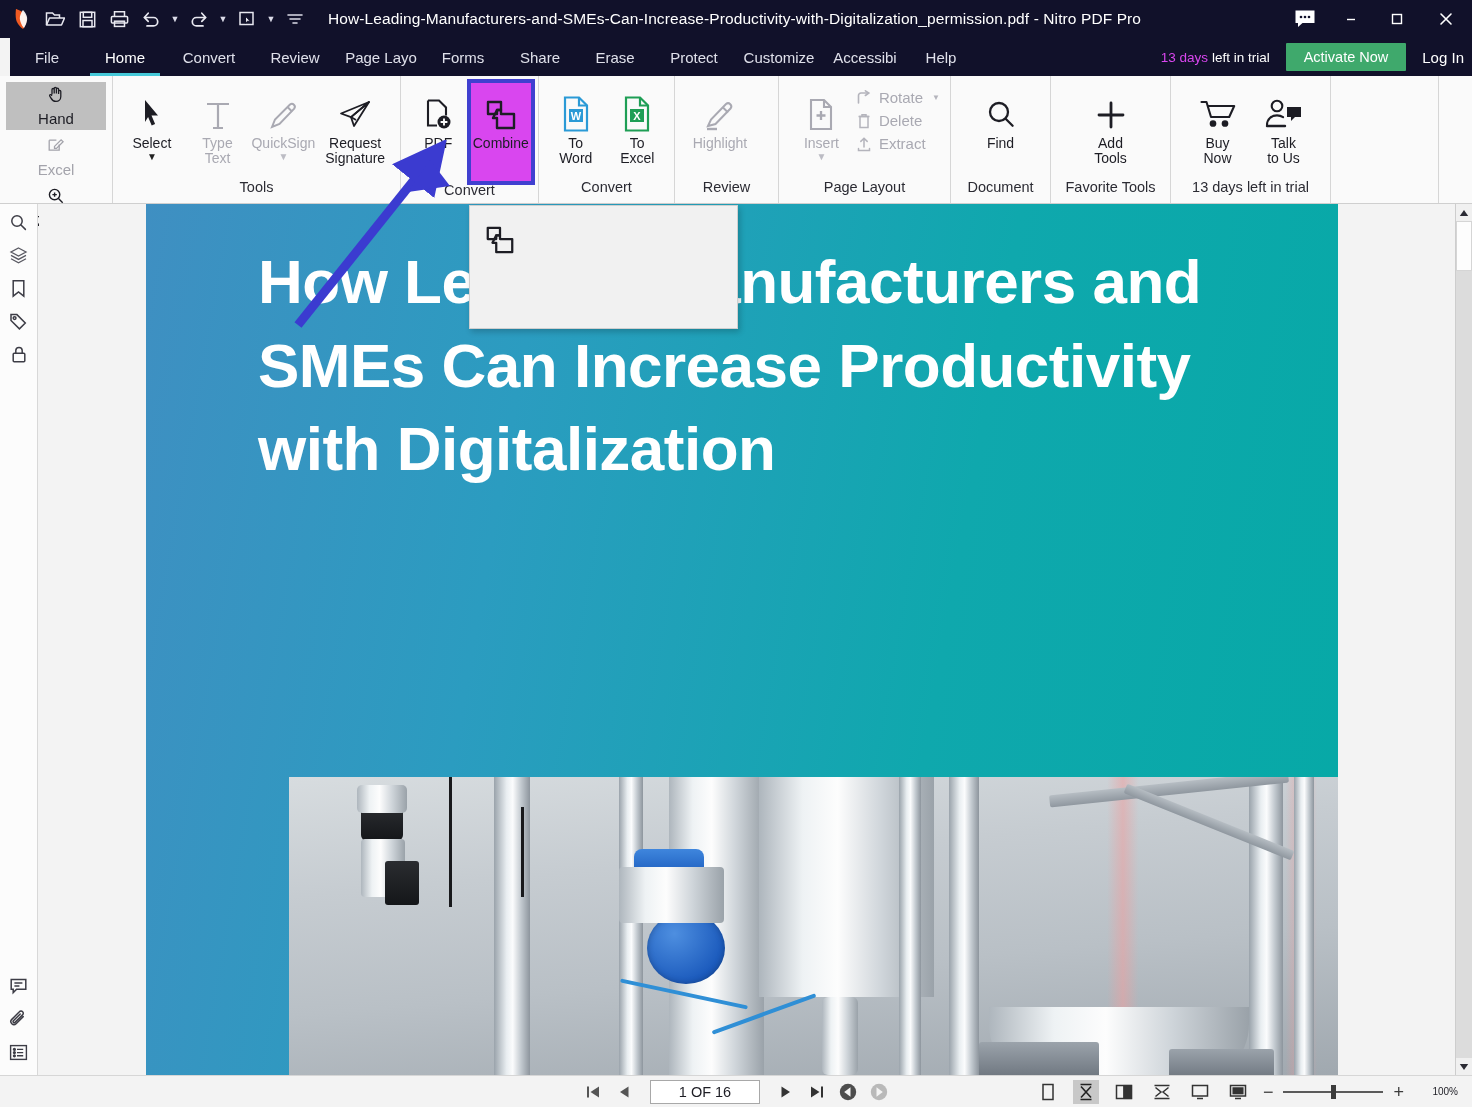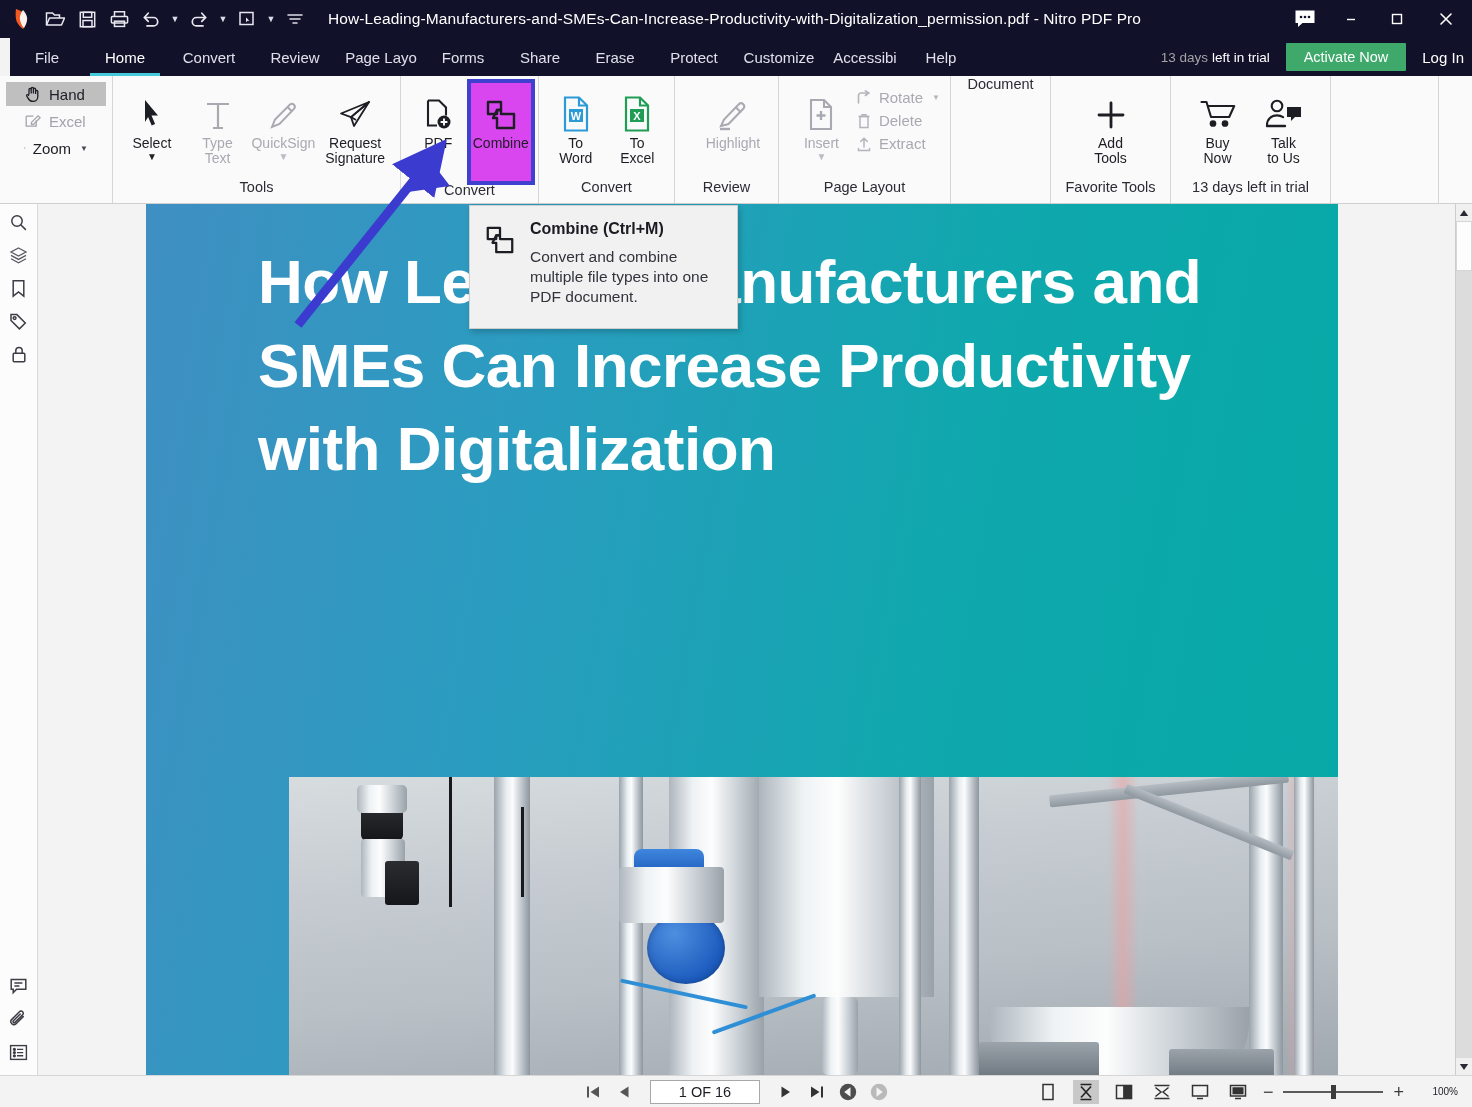--- a/index.html
+++ b/index.html
@@ -44,21 +44,21 @@
   .tab.active { color: #ffffff; }
   .tab.active::after {
     content: ""; position: absolute; left: 6px; right: 6px; bottom: 0; height: 3px;
     background: #45c8d8;
   }
   .trial-zone {
     position: absolute; right: 0; top: 0; height: 38px; display: flex; align-items: center;
     gap: 16px; padding-right: 18px;
   }
   .trial-text { font-size: 13.5px; color: #ffffff; white-space: nowrap; }
-  .trial-text .days { color: #a3a3a3; }
+  .trial-text .days { color: #d946ef; }
   .activate-btn {
     background: #3fa96c; color: #ffffff; font-size: 14.5px;
     padding: 6px 18px; border: none; border-radius: 1px; white-space: nowrap;
   }
   .login-link { color: #ffffff; font-size: 15px; white-space: nowrap; }
 
   
   .ribbon {
     position: absolute; top: 76px; left: 0; width: 1472px; height: 128px;
     background: #fafafa; display: flex; align-items: stretch;
@@ -67,22 +67,23 @@
   .rgroup { display: flex; flex-direction: column; position: relative; }
   .rgroup + .rgroup { border-left: 1px solid #d6d6d6; }
   .rgroup-body { flex: 1; display: flex; align-items: flex-start; padding: 6px 6px 0 6px; }
   .rgroup-label {
     text-align: center; font-size: 14.5px; color: #2b2b33; padding-bottom: 4px; height: 24px;
   }
 
   
   .modecol { width: 110px; padding: 6px 4px 0 6px; display: flex; flex-direction: column; gap: 3px; }
   .moderow {
-    display: flex; align-items: center; gap: 7px; padding: 3px 18px; font-size: 15px; color: #1d1d24;
+    display: flex; align-items: center; gap: 7px; padding: 3px 2px; font-size: 15px; color: #1d1d24;
     white-space: nowrap;
+    flex-direction: column;
   }
   .moderow.sel { background: #bfbfbf; }
   .moderow.disabled { color: #a3a3ab; }
   .moderow .mini-caret { margin-left: 2px; font-size: 8px; color: #4a4a55; }
 
   
   .bigbtn {
     width: 66px; display: flex; flex-direction: column; align-items: center;
     padding: 4px 2px 2px 2px; font-size: 14px; color: #1d1d24; text-align: center; line-height: 1.08;
     position: relative;
@@ -453,21 +454,21 @@
               <text x="15" y="24" font-size="11" font-weight="bold" fill="#ffffff" text-anchor="middle" font-family="Liberation Sans, sans-serif">X</text>
             </svg>
           </span>
           <span class="lbl">To<br>Excel</span>
         </div>
       </div>
       <div class="rgroup-label">Convert</div>
     </div>
 
     <div class="rgroup" style="width:104px">
-      <div class="rgroup-body" style="justify-content:flex-end">
+      <div class="rgroup-body" style="justify-content:flex-start">
         <div class="bigbtn wide disabled">
           <span class="ico">
             <svg width="36" height="34" viewBox="0 0 36 34" fill="none" stroke="#a9a9b2" stroke-width="2">
               <path d="M6 28l3-6.5L24 6a3.2 3.2 0 014.5 4.5L13.5 26z"></path>
                 <path d="M21 9.5l5 5"></path>
                 <path d="M5 31h10" stroke-width="2.4"></path>
             </svg>
           </span>
           <span class="lbl">Highlight</span>
         </div>
@@ -510,20 +511,31 @@
                 <path d="M2.5 12.5v2h11v-2"></path>
             </svg>
             <span>Extract</span>
           </div>
         </div>
       </div>
       <div class="rgroup-label">Page Layout</div>
     </div>
 
     <div class="rgroup" style="width:100px">
+      <div class="rgroup-body" style="justify-content:center">
+        <div class="bigbtn">
+          <span class="ico">
+            <svg width="32" height="34" viewBox="0 0 32 34" fill="none" stroke="#1d1d24" stroke-width="2.3">
+              <circle cx="14" cy="14" r="9"></circle>
+                <path d="M20.6 20.8l7 7" stroke-linecap="round"></path>
+            </svg>
+          </span>
+          <span class="lbl">Find</span>
+        </div>
+      </div>
       <div class="rgroup-label">Document</div>
     </div>
 
     <div class="rgroup" style="width:120px">
       <div class="rgroup-body" style="justify-content:center">
         <div class="bigbtn">
           <span class="ico">
             <svg width="34" height="34" viewBox="0 0 34 34" stroke="#1d1d24" stroke-width="2.8" stroke-linecap="round">
                 <path d="M17 5v24M5 17h24"></path>
               </svg>
@@ -675,24 +687,20 @@
     </div>
   </div>
 
   <div class="tooltip">
     <div class="tt-ico">
       <svg width="32" height="32" viewBox="0 0 34 34" fill="none" stroke="#1d1d24" stroke-width="2.4" stroke-linejoin="round">
         <path d="M4 4h13v8h-4v4h-9z"></path>
           <path d="M13 12h4v4h13v14h-17v-10h-4z"></path>
       </svg>
     </div>
-    <div>
-      <div class="tt-title">Combine (Ctrl+M)</div>
-      <div class="tt-desc">Convert and combine multiple file types into one PDF document.</div>
-    </div>
   </div>
 
   <svg class="arrow-anno" width="260" height="190" viewBox="0 0 260 190">
     <defs>
       <marker id="ahead" markerWidth="6" markerHeight="6" refX="3" refY="3" orient="auto">
         <path d="M0,0 L6,3 L0,6 z" fill="#3b3bd0"></path>
       </marker>
     </defs>
     <path d="M18 185 L150 20" stroke="#3b3bd0" stroke-width="9" fill="none" marker-end="url(#ahead)"></path>
     <path d="M150 20 L128 52 L170 46 Z" fill="#3b3bd0"></path>

